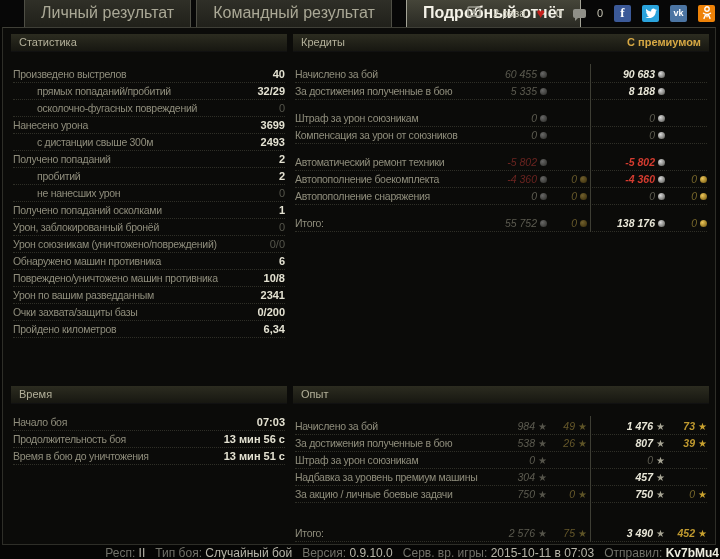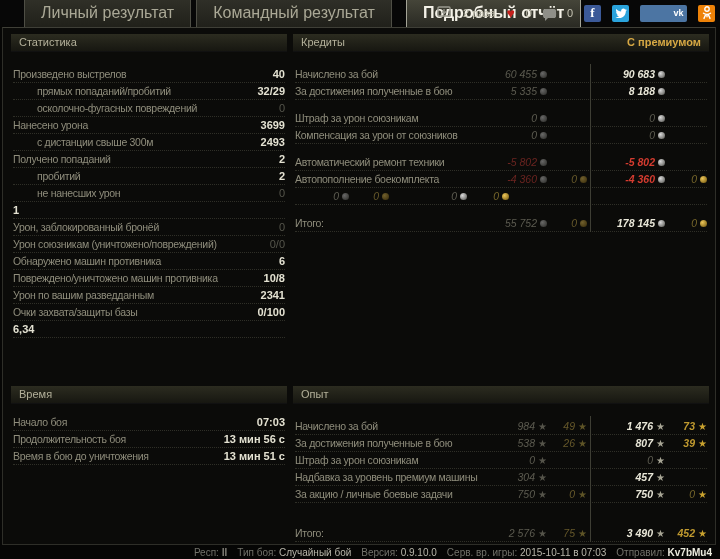--- a/index.html
+++ b/index.html
@@ -17,21 +17,21 @@
   #topicons{position:absolute;right:5px;top:4px;display:flex;align-items:center;gap:11px;height:18px;}
   .cnt{font-size:11px;color:#c6c4b4;}
   .heart{color:#c5201c;font-size:14px;line-height:14px;}
   .bubble{position:relative;width:13px;height:9px;background:#8f8f88;border-radius:2px;display:inline-block;}
   .bubble:after{content:"";position:absolute;left:2px;bottom:-3px;border:3px solid transparent;border-top-color:#8f8f88;border-left-color:#8f8f88;}
   .dlicon{display:inline-block;}
   .sq{width:17px;height:17px;border-radius:2px;display:flex;align-items:center;justify-content:center;
       color:#fff;font-weight:bold;cursor:pointer;}
   .sq.fb{background:#3b5998;font-size:13px;font-family:"Liberation Serif",serif;}
   .sq.tw{background:#2aa3dc;}
-  .sq.vk{background:#4c75a3;font-size:9px;letter-spacing:0;padding-left:30px;}
+  .sq.vk{background:#4c75a3;font-size:9px;letter-spacing:0;}
   .sq.ok{background:#ee8208;}
 
   
   #frame{position:absolute;top:27px;left:2px;width:714px;height:518px;background:#0b0b09;
          border-top:1px solid #3f3f37;border-left:1px solid #2e2e28;border-right:1px solid #2e2e28;border-bottom:1px solid #2e2e28;box-sizing:border-box;}
   .panel{position:absolute;}
   .phead{height:17px;line-height:17px;background:linear-gradient(#2c2c20,#20201790);color:#b3b09a;
          font-size:11px;padding:0 8px;display:flex;justify-content:space-between;border-bottom:1px solid #111;}
   .phead .prem{color:#d8a944;font-weight:bold;}
   .prows{position:relative;padding:0 2px;margin-top:14px;}
@@ -66,21 +66,21 @@
   .cell.gold.base .star{color:#5e5426;} .cell.gold.prem .star{color:#c9a22e;}
 
   
   .p-stats{left:8px;top:6px;width:276px;}
   .p-credits{left:290px;top:6px;width:416px;}
   .p-time{left:8px;top:358px;width:276px;}
   .p-exp{left:290px;top:358px;width:416px;}
 
   
   #footer{position:absolute;left:0;right:0;bottom:0;height:13px;display:flex;justify-content:flex-end;
-          align-items:center;gap:10px;padding-right:8px;font-size:10px;color:#72726a;white-space:nowrap;}
+          align-items:center;gap:10px;padding-right:1px;font-size:12px;color:#72726a;white-space:nowrap;}
   #footer .bv{color:#b8b6aa;}
   #footer .nick{color:#ececdf;font-weight:bold;}
 </style>
 </head>
 <body>
 
 <div id="app">
 
   <div id="tabbar">
     <div id="tabs">
@@ -149,20 +149,21 @@
           </div>
         <div class="row ind">
             <span class="lbl">пробитий</span>
             <span class="val">2</span>
           </div>
         <div class="row ind dim">
             <span class="lbl">не нанесших урон</span>
             <span class="val">0</span>
           </div>
         <div class="row">
+            <span class="lbl">Получено попаданий осколками</span>
             <span class="val">1</span>
           </div>
         <div class="row dim">
             <span class="lbl">Урон, заблокированный бронёй</span>
             <span class="val">0</span>
           </div>
         <div class="row dim">
             <span class="lbl">Урон союзникам (уничтожено/повреждений)</span>
             <span class="val">0/0</span>
           </div>
@@ -173,23 +174,24 @@
         <div class="row">
             <span class="lbl">Повреждено/уничтожено машин противника</span>
             <span class="val">10/8</span>
           </div>
         <div class="row">
             <span class="lbl">Урон по вашим разведданным</span>
             <span class="val">2341</span>
           </div>
         <div class="row">
             <span class="lbl">Очки захвата/защиты базы</span>
-            <span class="val">0/100</span>
-          </div>
-        <div class="row">
+            <span class="val">0/200</span>
+          </div>
+        <div class="row">
+            <span class="lbl">Пройдено километров</span>
             <span class="val">6,34</span>
           </div>
       </div>
     </div>
 
     <div class="panel p-credits">
       <div class="phead">
         <span>Кредиты</span>
         <span class="prem">С премиумом</span>
       </div>
@@ -281,20 +283,21 @@
             <span class="cell c-s2 prem">
               <i class="v neg">-4 360</i>
               <i class="coin silver"></i>
             </span>
             <span class="cell c-g2 prem gold">
               <i class="v dm">0</i>
               <i class="coin gold"></i>
             </span>
           </div>
         <div class="row">
+            <span class="lbl">Автопополнение снаряжения</span>
             <span class="cell c-s1 base">
               <i class="v">0</i>
               <i class="coin silver"></i>
             </span>
             <span class="cell c-g1 base gold">
               <i class="v">0</i>
               <i class="coin gold"></i>
             </span>
             <span class="c-sp"></span>
             <span class="cell c-s2 prem">
@@ -312,21 +315,21 @@
             <span class="cell c-s1 base">
               <i class="v">55 752</i>
               <i class="coin silver"></i>
             </span>
             <span class="cell c-g1 base gold">
               <i class="v">0</i>
               <i class="coin gold"></i>
             </span>
             <span class="c-sp"></span>
             <span class="cell c-s2 prem">
-              <i class="v">178 145</i>
+              <i class="v">138 176</i>
               <i class="coin silver"></i>
             </span>
             <span class="cell c-g2 prem gold">
               <i class="v dm">0</i>
               <i class="coin gold"></i>
             </span>
           </div>
       </div>
     </div>
 

